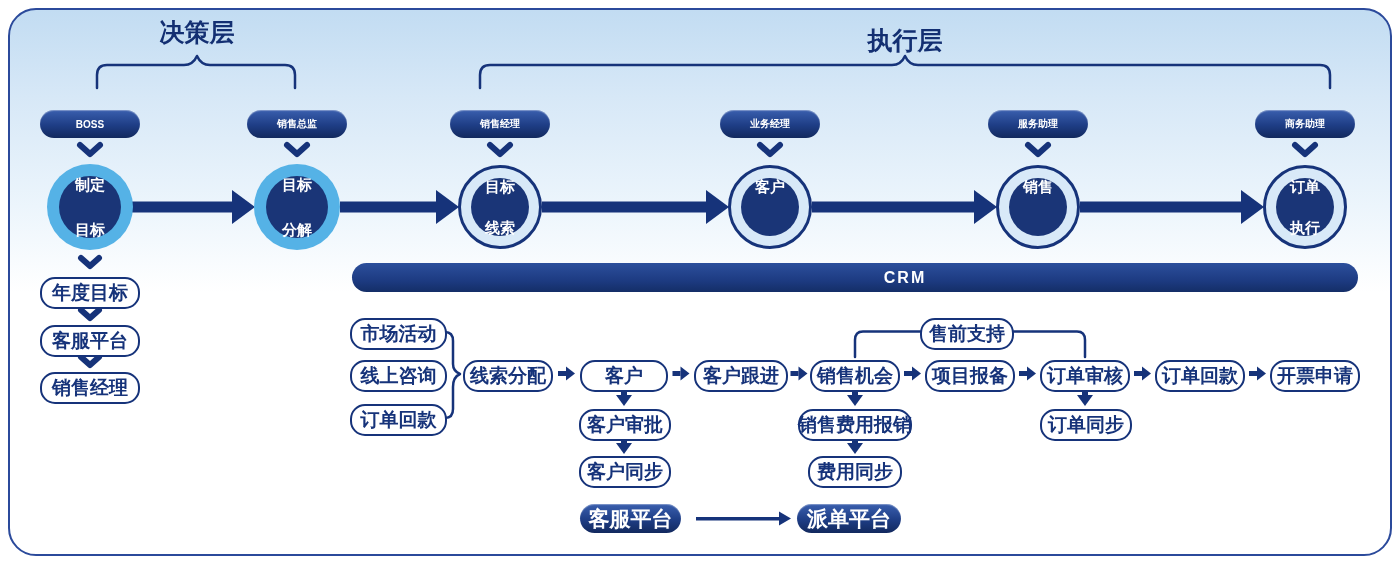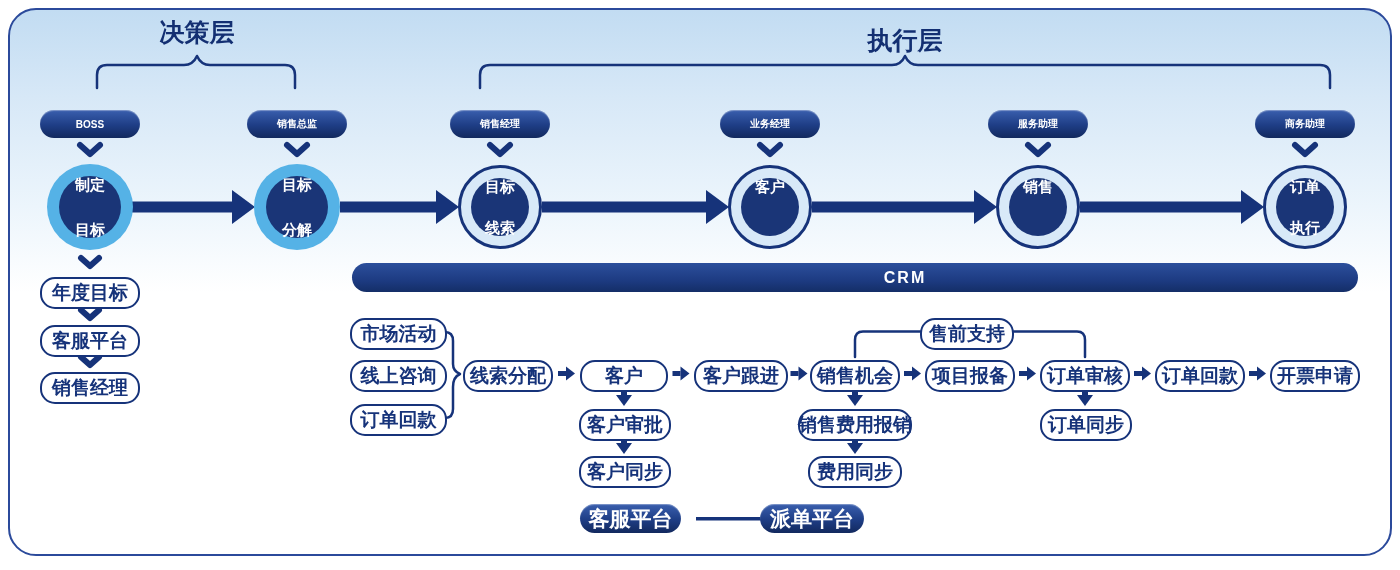--- a/index.html
+++ b/index.html
@@ -228,13 +228,13 @@
 
 <div class="white-pill" style="left:579px;top:409px;width:92px">客户审批</div>
 <div class="white-pill" style="left:579px;top:456px;width:92px">客户同步</div>
 
 <div class="white-pill" style="left:798px;top:409px;width:114px">销售费用报销</div>
 <div class="white-pill" style="left:808px;top:456px;width:94px">费用同步</div>
 
 <div class="white-pill" style="left:1040px;top:409px;width:92px">订单同步</div>
 
 <div class="platform-pill" style="left:580px;top:504px;width:101px">客服平台</div>
-<div class="platform-pill" style="left:760px;top:504px;width:104px">派单平台</div>
+<div class="platform-pill" style="left:797px;top:504px;width:104px">派单平台</div>
 
 </body></html>

